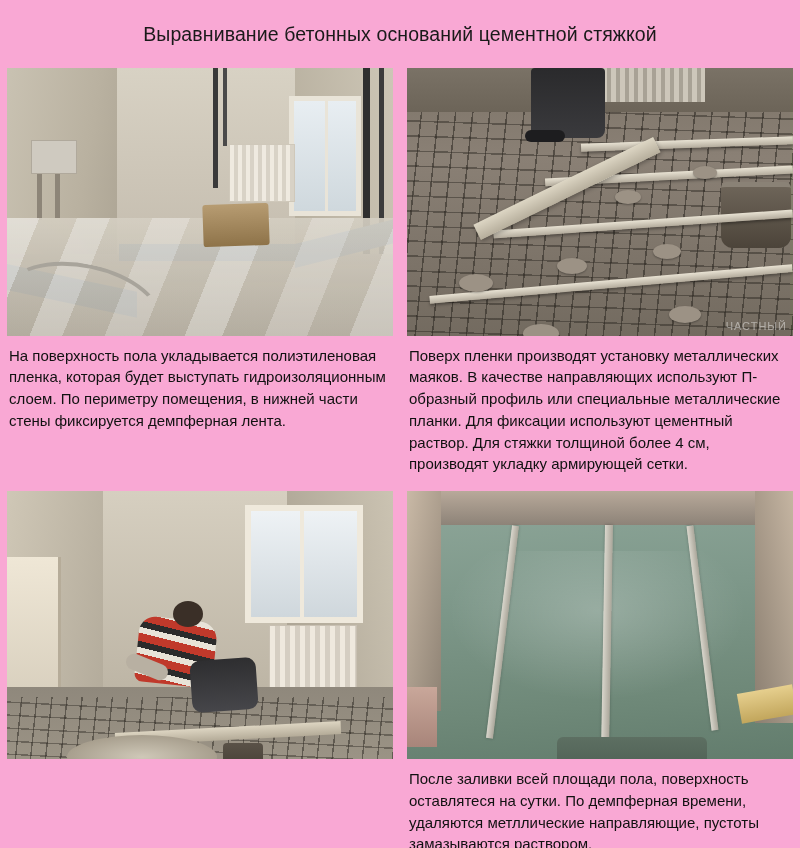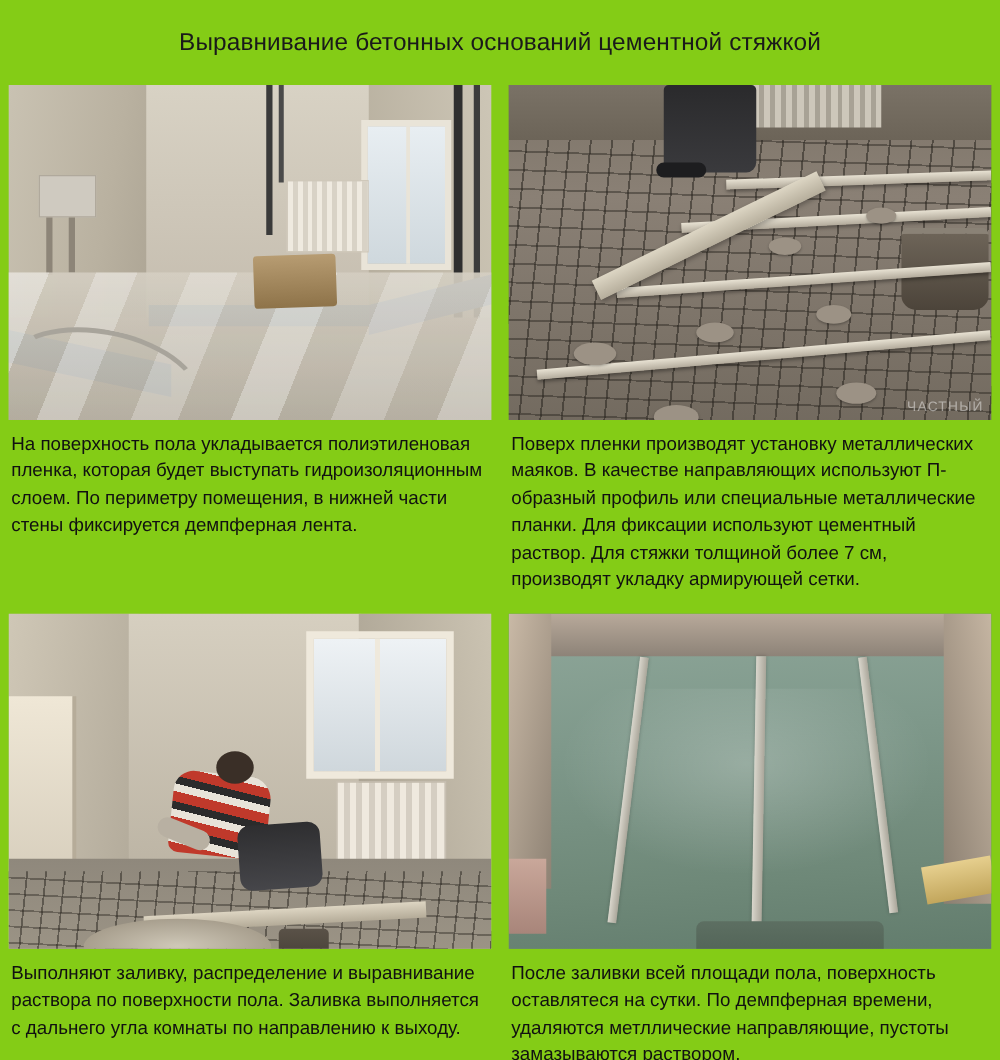--- a/index.html
+++ b/index.html
@@ -5,21 +5,21 @@
   * { box-sizing: border-box; }
   html, body {
     margin: 0; padding: 0;
     width: 800px; height: 848px;
     background: #ffffff;
     font-family: "Liberation Sans", sans-serif;
   }
   .page {
     width: 800px; height: 848px;
     position: relative;
-    background: #84cc16;
+    background: #f9a8d4;
     overflow: hidden;
   }
   .title {
     text-align: center;
     font-size: 19.5px;
     color: #1a1a1a;
     font-weight: normal;
     padding: 10px 20px 8px 20px;
     letter-spacing: 0.1px;
     line-height: 1.2;
@@ -356,21 +356,21 @@
         <div class="layer plank"></div>
         <div class="blob" style="left:52px;  top:206px; width:34px; height:18px;"></div>
         <div class="blob" style="left:150px; top:190px; width:30px; height:16px;"></div>
         <div class="blob" style="left:246px; top:176px; width:28px; height:15px;"></div>
         <div class="blob" style="left:208px; top:122px; width:26px; height:14px;"></div>
         <div class="blob" style="left:286px; top:98px;  width:24px; height:13px;"></div>
         <div class="blob" style="left:116px; top:256px; width:36px; height:19px;"></div>
         <div class="blob" style="left:262px; top:238px; width:32px; height:17px;"></div>
         <div class="layer wm">ЧАСТНЫЙ</div>
       </div>
-      <div class="caption">Поверх пленки производят установку металлических маяков. В качестве направляющих используют П-образный профиль или специальные металлические планки. Для фиксации используют цементный раствор. Для стяжки толщиной более 7 см, производят укладку армирующей сетки.</div>
+      <div class="caption">Поверх пленки производят установку металлических маяков. В качестве направляющих используют П-образный профиль или специальные металлические планки. Для фиксации используют цементный раствор. Для стяжки толщиной более 4 см, производят укладку армирующей сетки.</div>
     </div>
 
   </div>
 
   <div class="grid row2">
 
     <div class="cell">
       <div class="photo p3">
         <div class="layer wall-l3"></div>
         <div class="layer wall-b3"></div>
@@ -381,21 +381,20 @@
         <div class="layer floor3"></div>
         <div class="layer mesh3"></div>
         <div class="layer plank3"></div>
         <div class="layer mortar"></div>
         <div class="layer man-torso"></div>
         <div class="layer man-head"></div>
         <div class="layer man-pants"></div>
         <div class="layer man-arm"></div>
         <div class="layer bkt3"></div>
       </div>
-      <div class="caption">Выполняют заливку, распределение и выравнивание раствора по поверхности пола. Заливка выполняется с дальнего угла комнаты по направлению к выходу.</div>
     </div>
 
     <div class="cell">
       <div class="photo p4">
         <div class="layer floor4"></div>
         <div class="layer sheen"></div>
         <div class="layer wall4-top"></div>
         <div class="layer wall4-l"></div>
         <div class="layer wall4-r"></div>
         <div class="layer pinkwall"></div>

